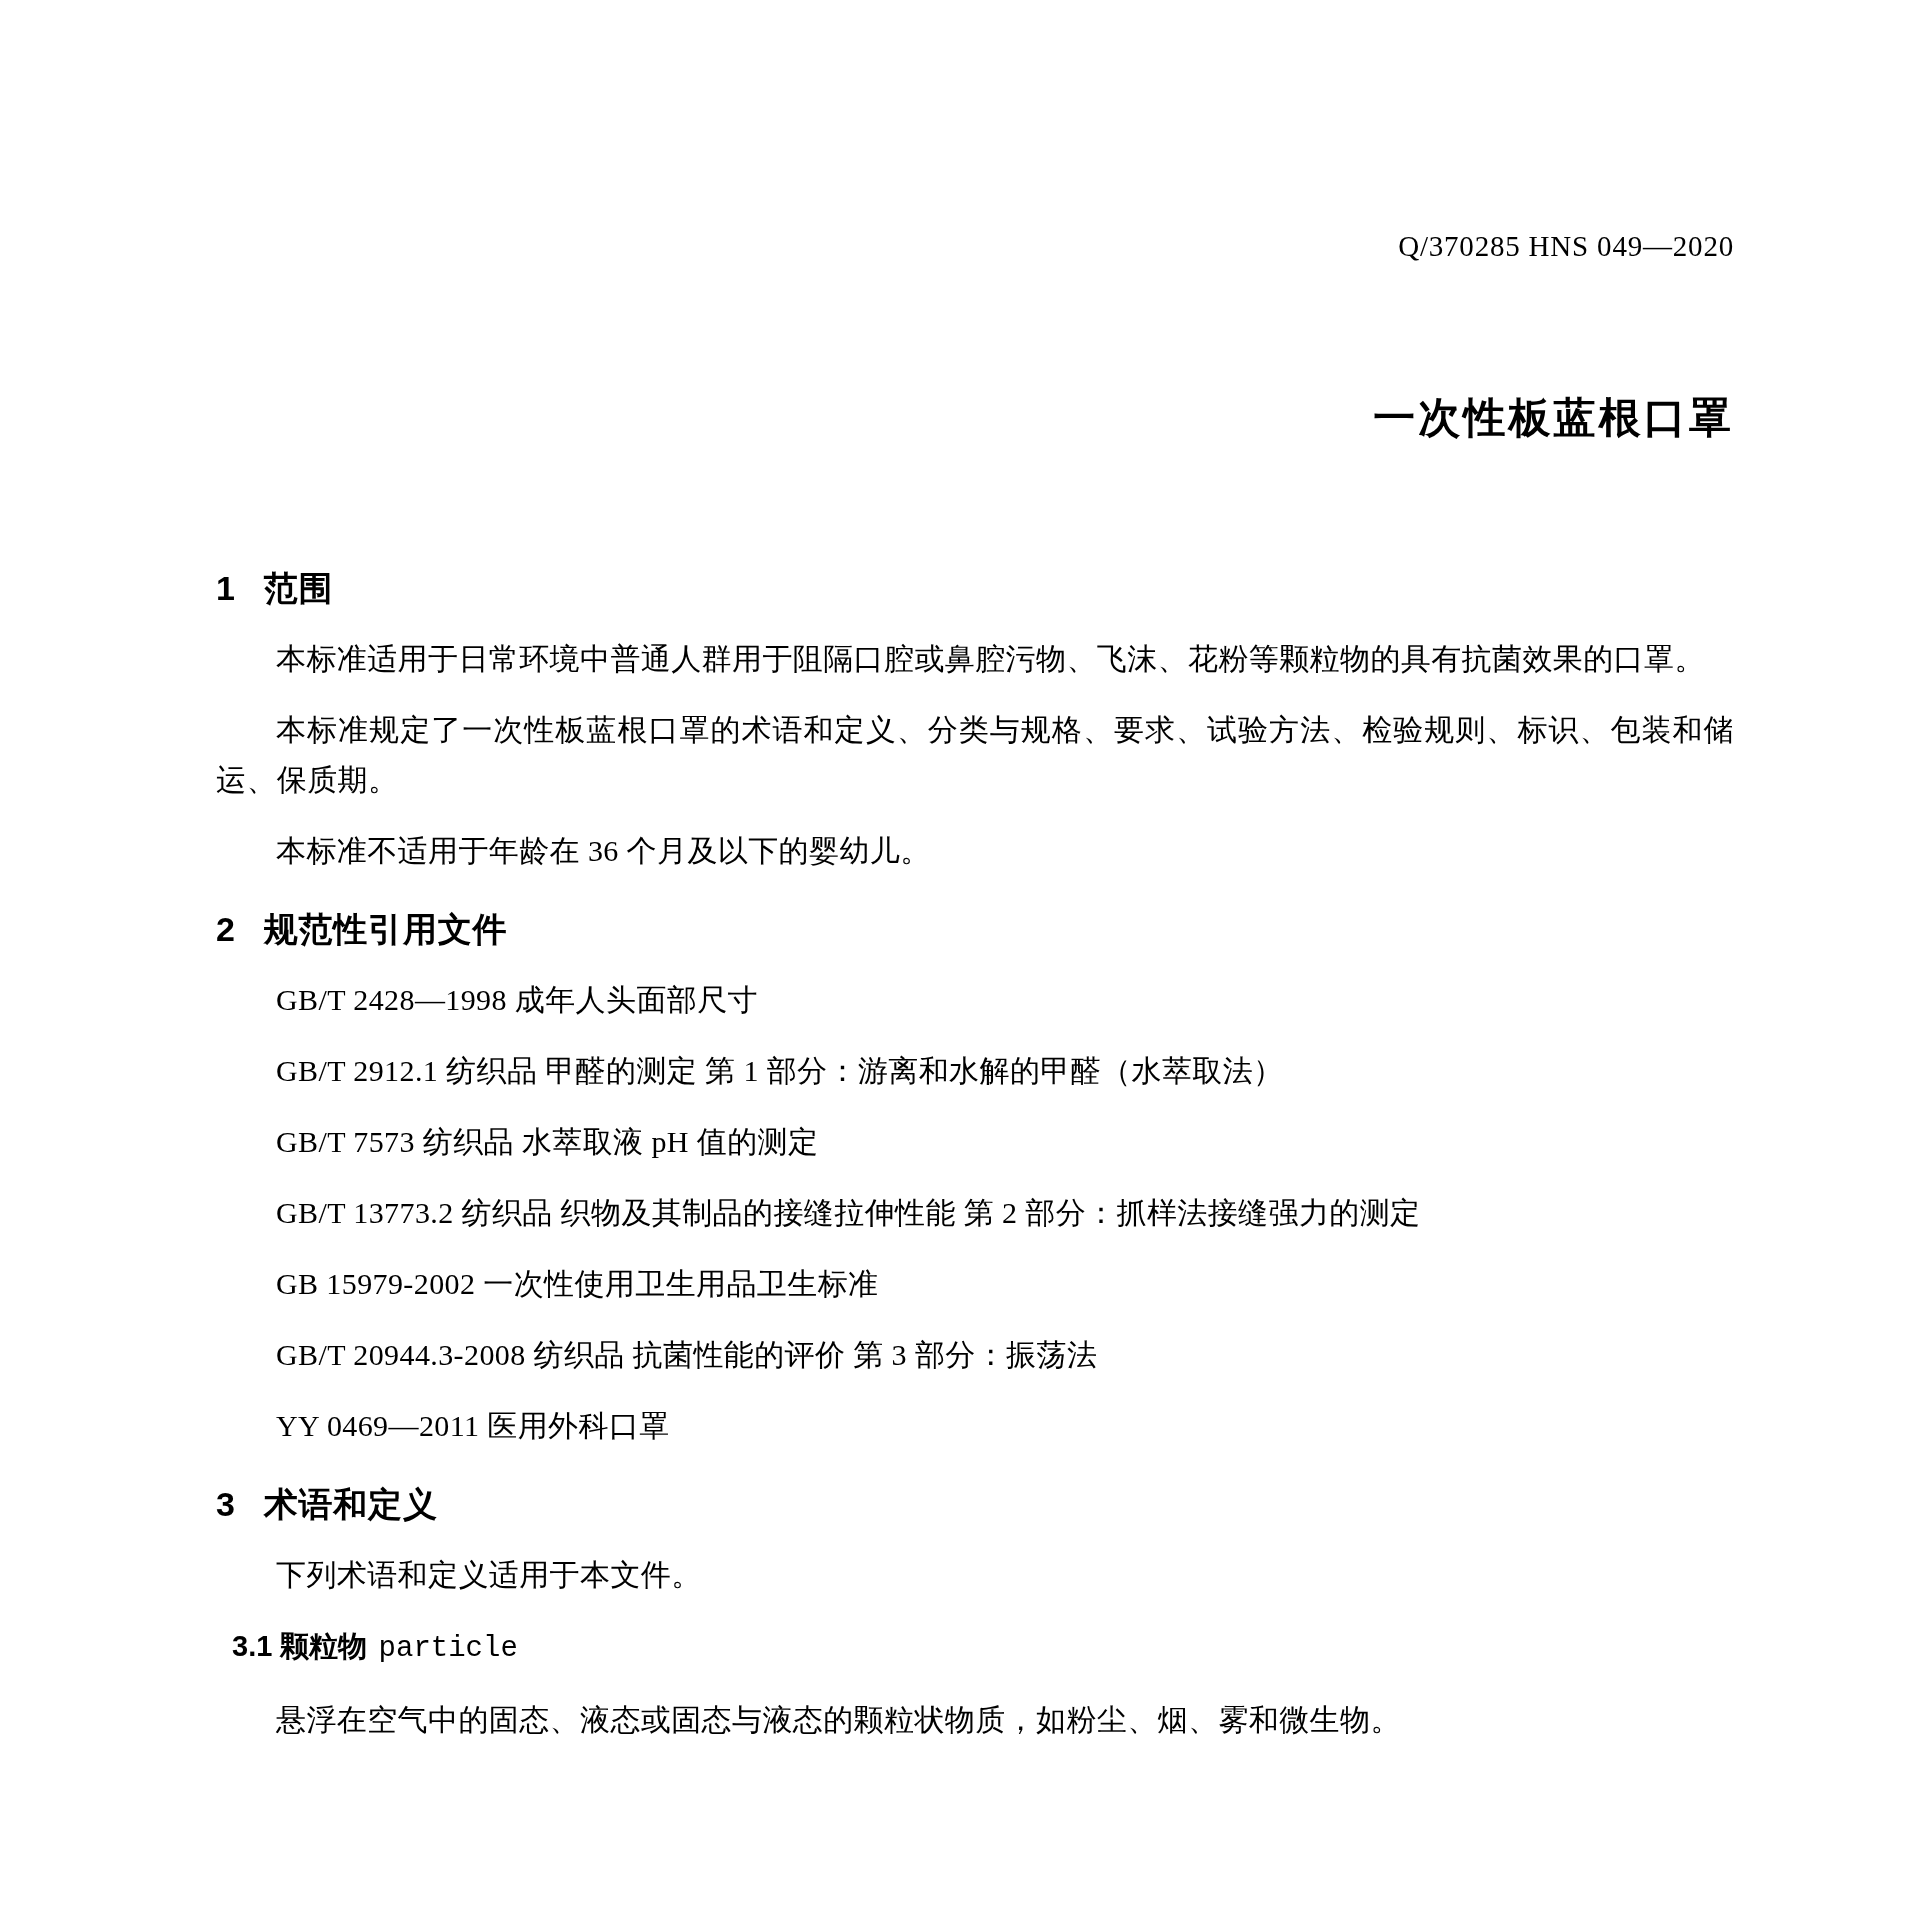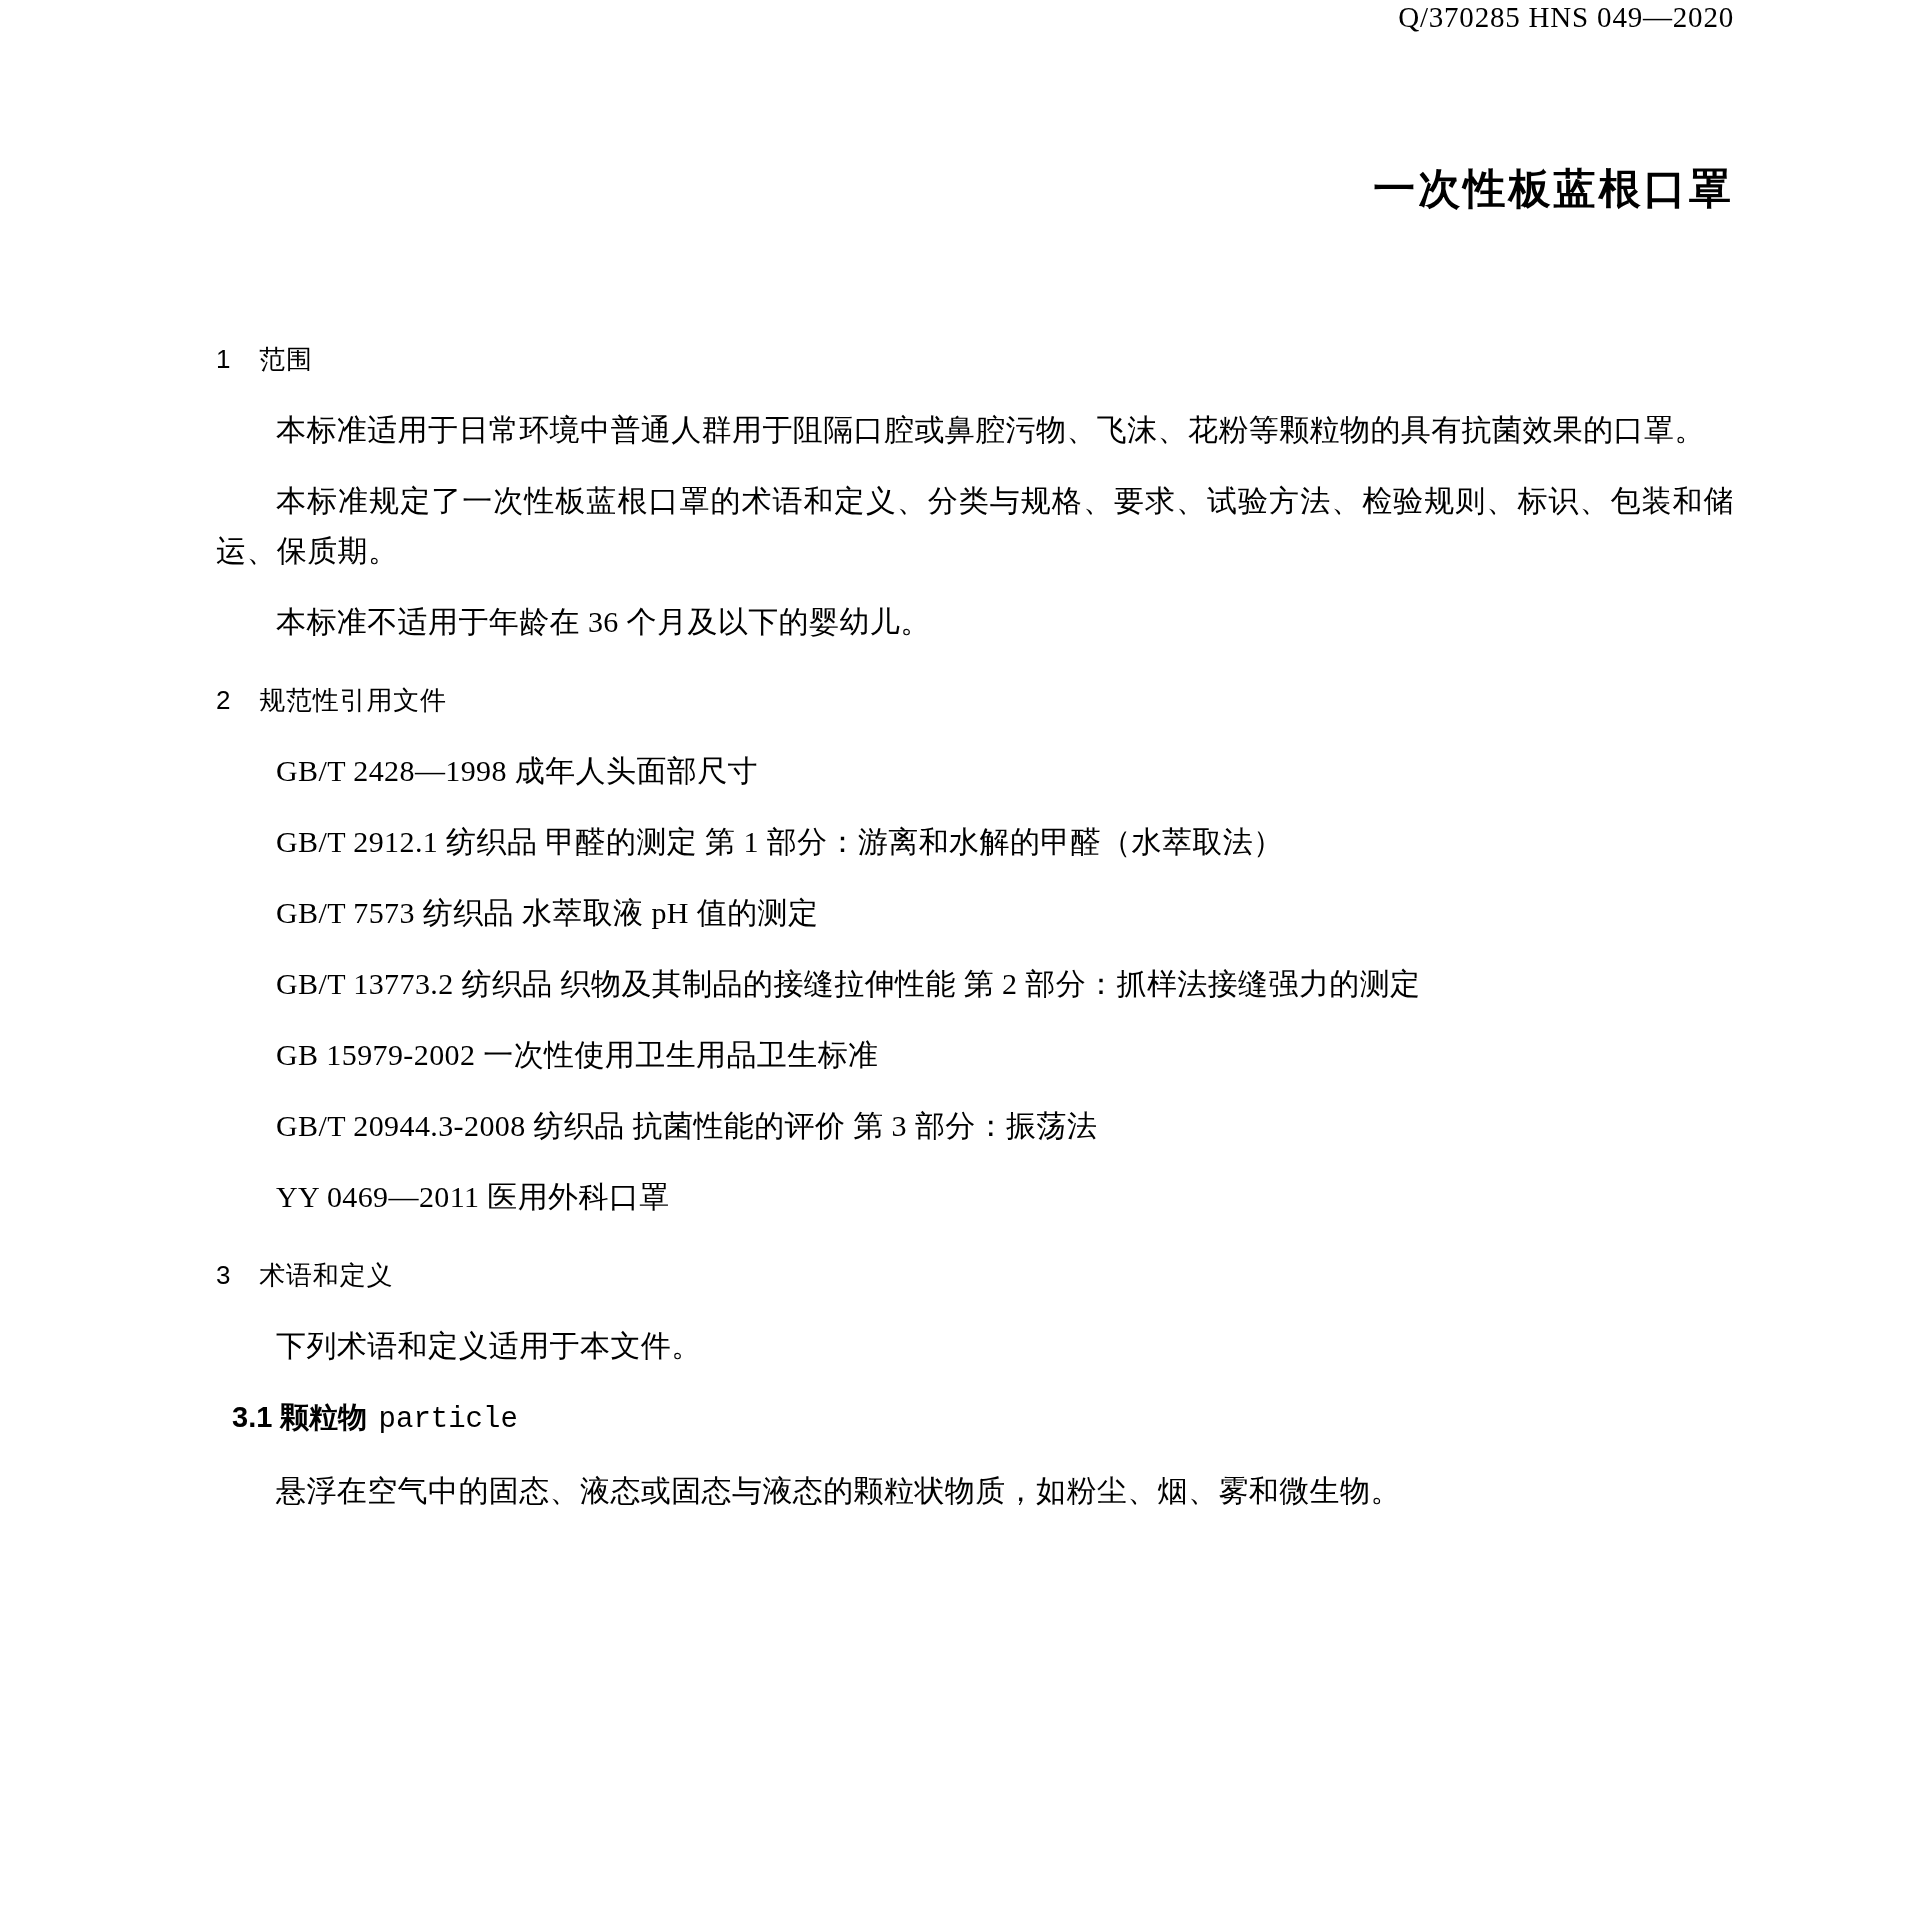--- a/index.html
+++ b/index.html
@@ -17,42 +17,43 @@
     font-family: "Liberation Serif", "DejaVu Serif", serif;
   }
   .content {
     position: absolute;
     left: 216px;
     top: 0;
     width: 1518px;
   }
   
   .doc-number {
+    padding-top: 229px;
     text-align: right;
     font-size: 29px;
     line-height: 35px;
     letter-spacing: 0.8px;
     font-family: "Liberation Serif", "DejaVu Serif", serif;
   }
   
   .doc-title {
     margin: 125px 0 0 0;
     text-align: right;
     font-size: 42px;
     line-height: 58px;
     font-weight: bold;
     letter-spacing: 3.1px;
     font-family: "Liberation Sans", "DejaVu Sans", sans-serif;
   }
   
   h2.sec-heading {
     margin: 28px 0 21px 0;
-    font-size: 26px;
+    font-size: 34px;
     line-height: 50px;
-    font-weight: normal;
+    font-weight: bold;
     font-family: "Liberation Sans", "DejaVu Sans", sans-serif;
     letter-spacing: 0.8px;
   }
   h2.sec-heading.first {
     margin-top: 116px;
   }
   h2.sec-heading .sec-num {
     margin-right: 28px;
   }
   

